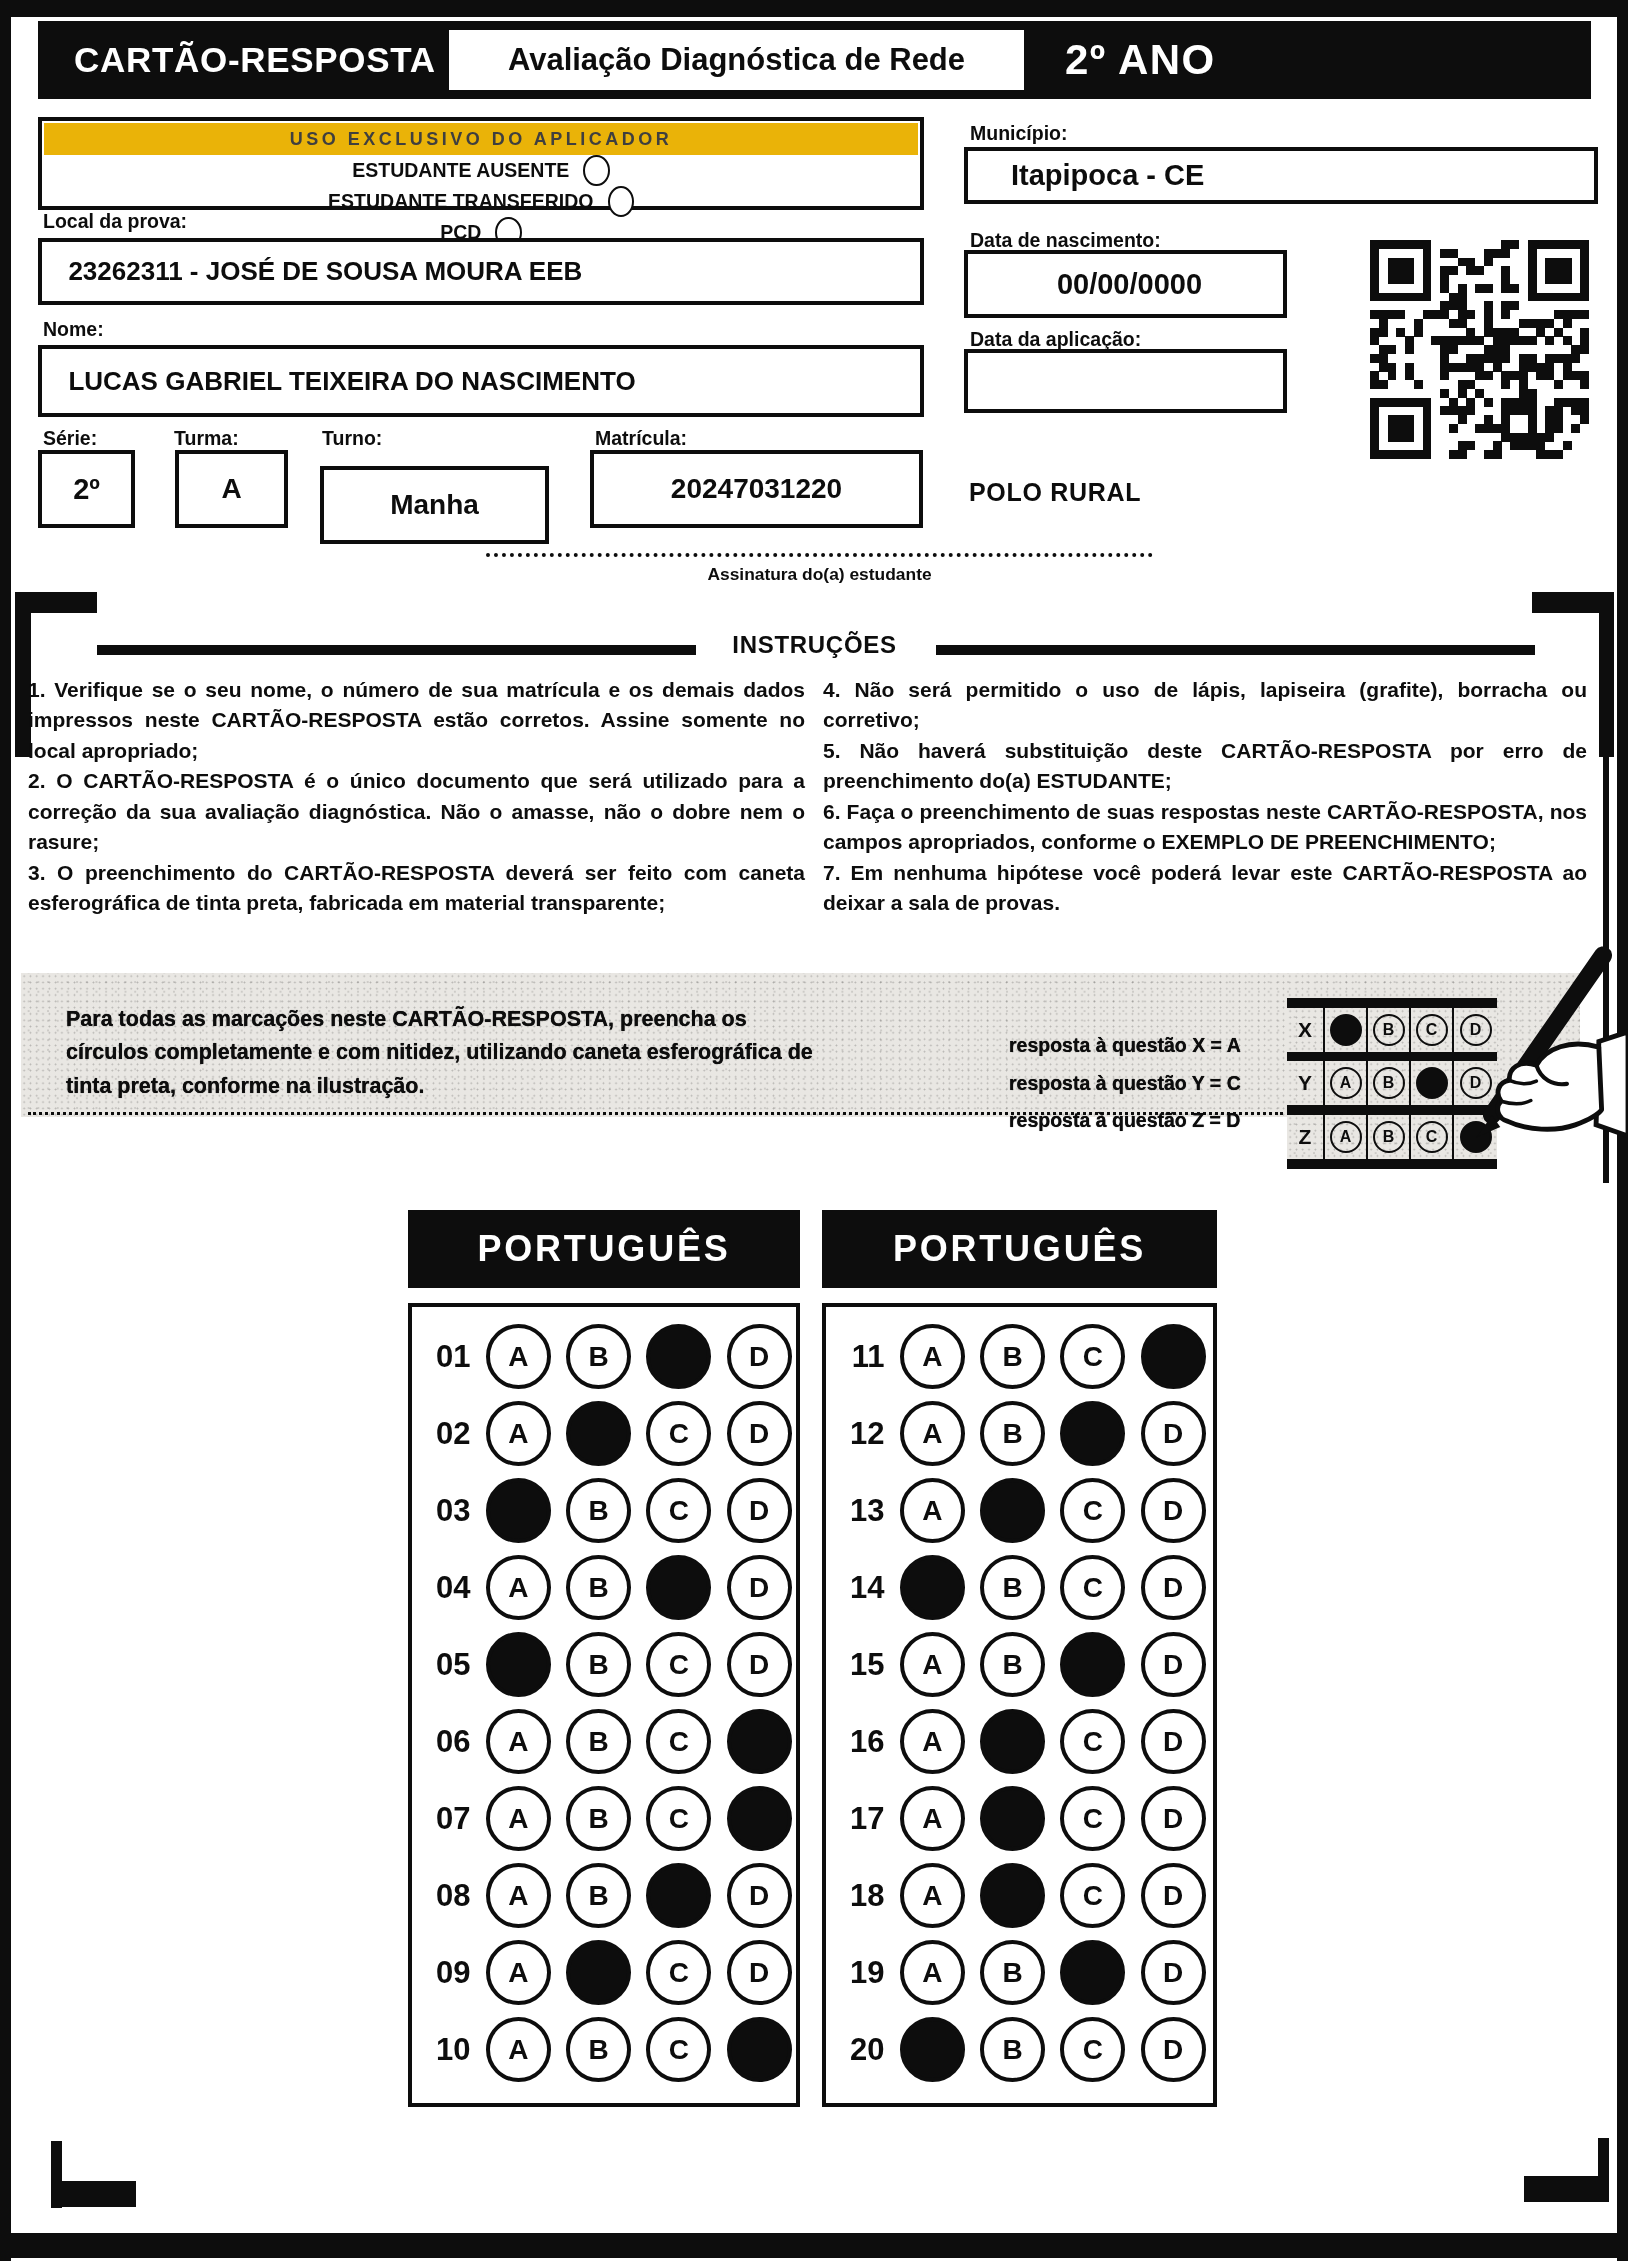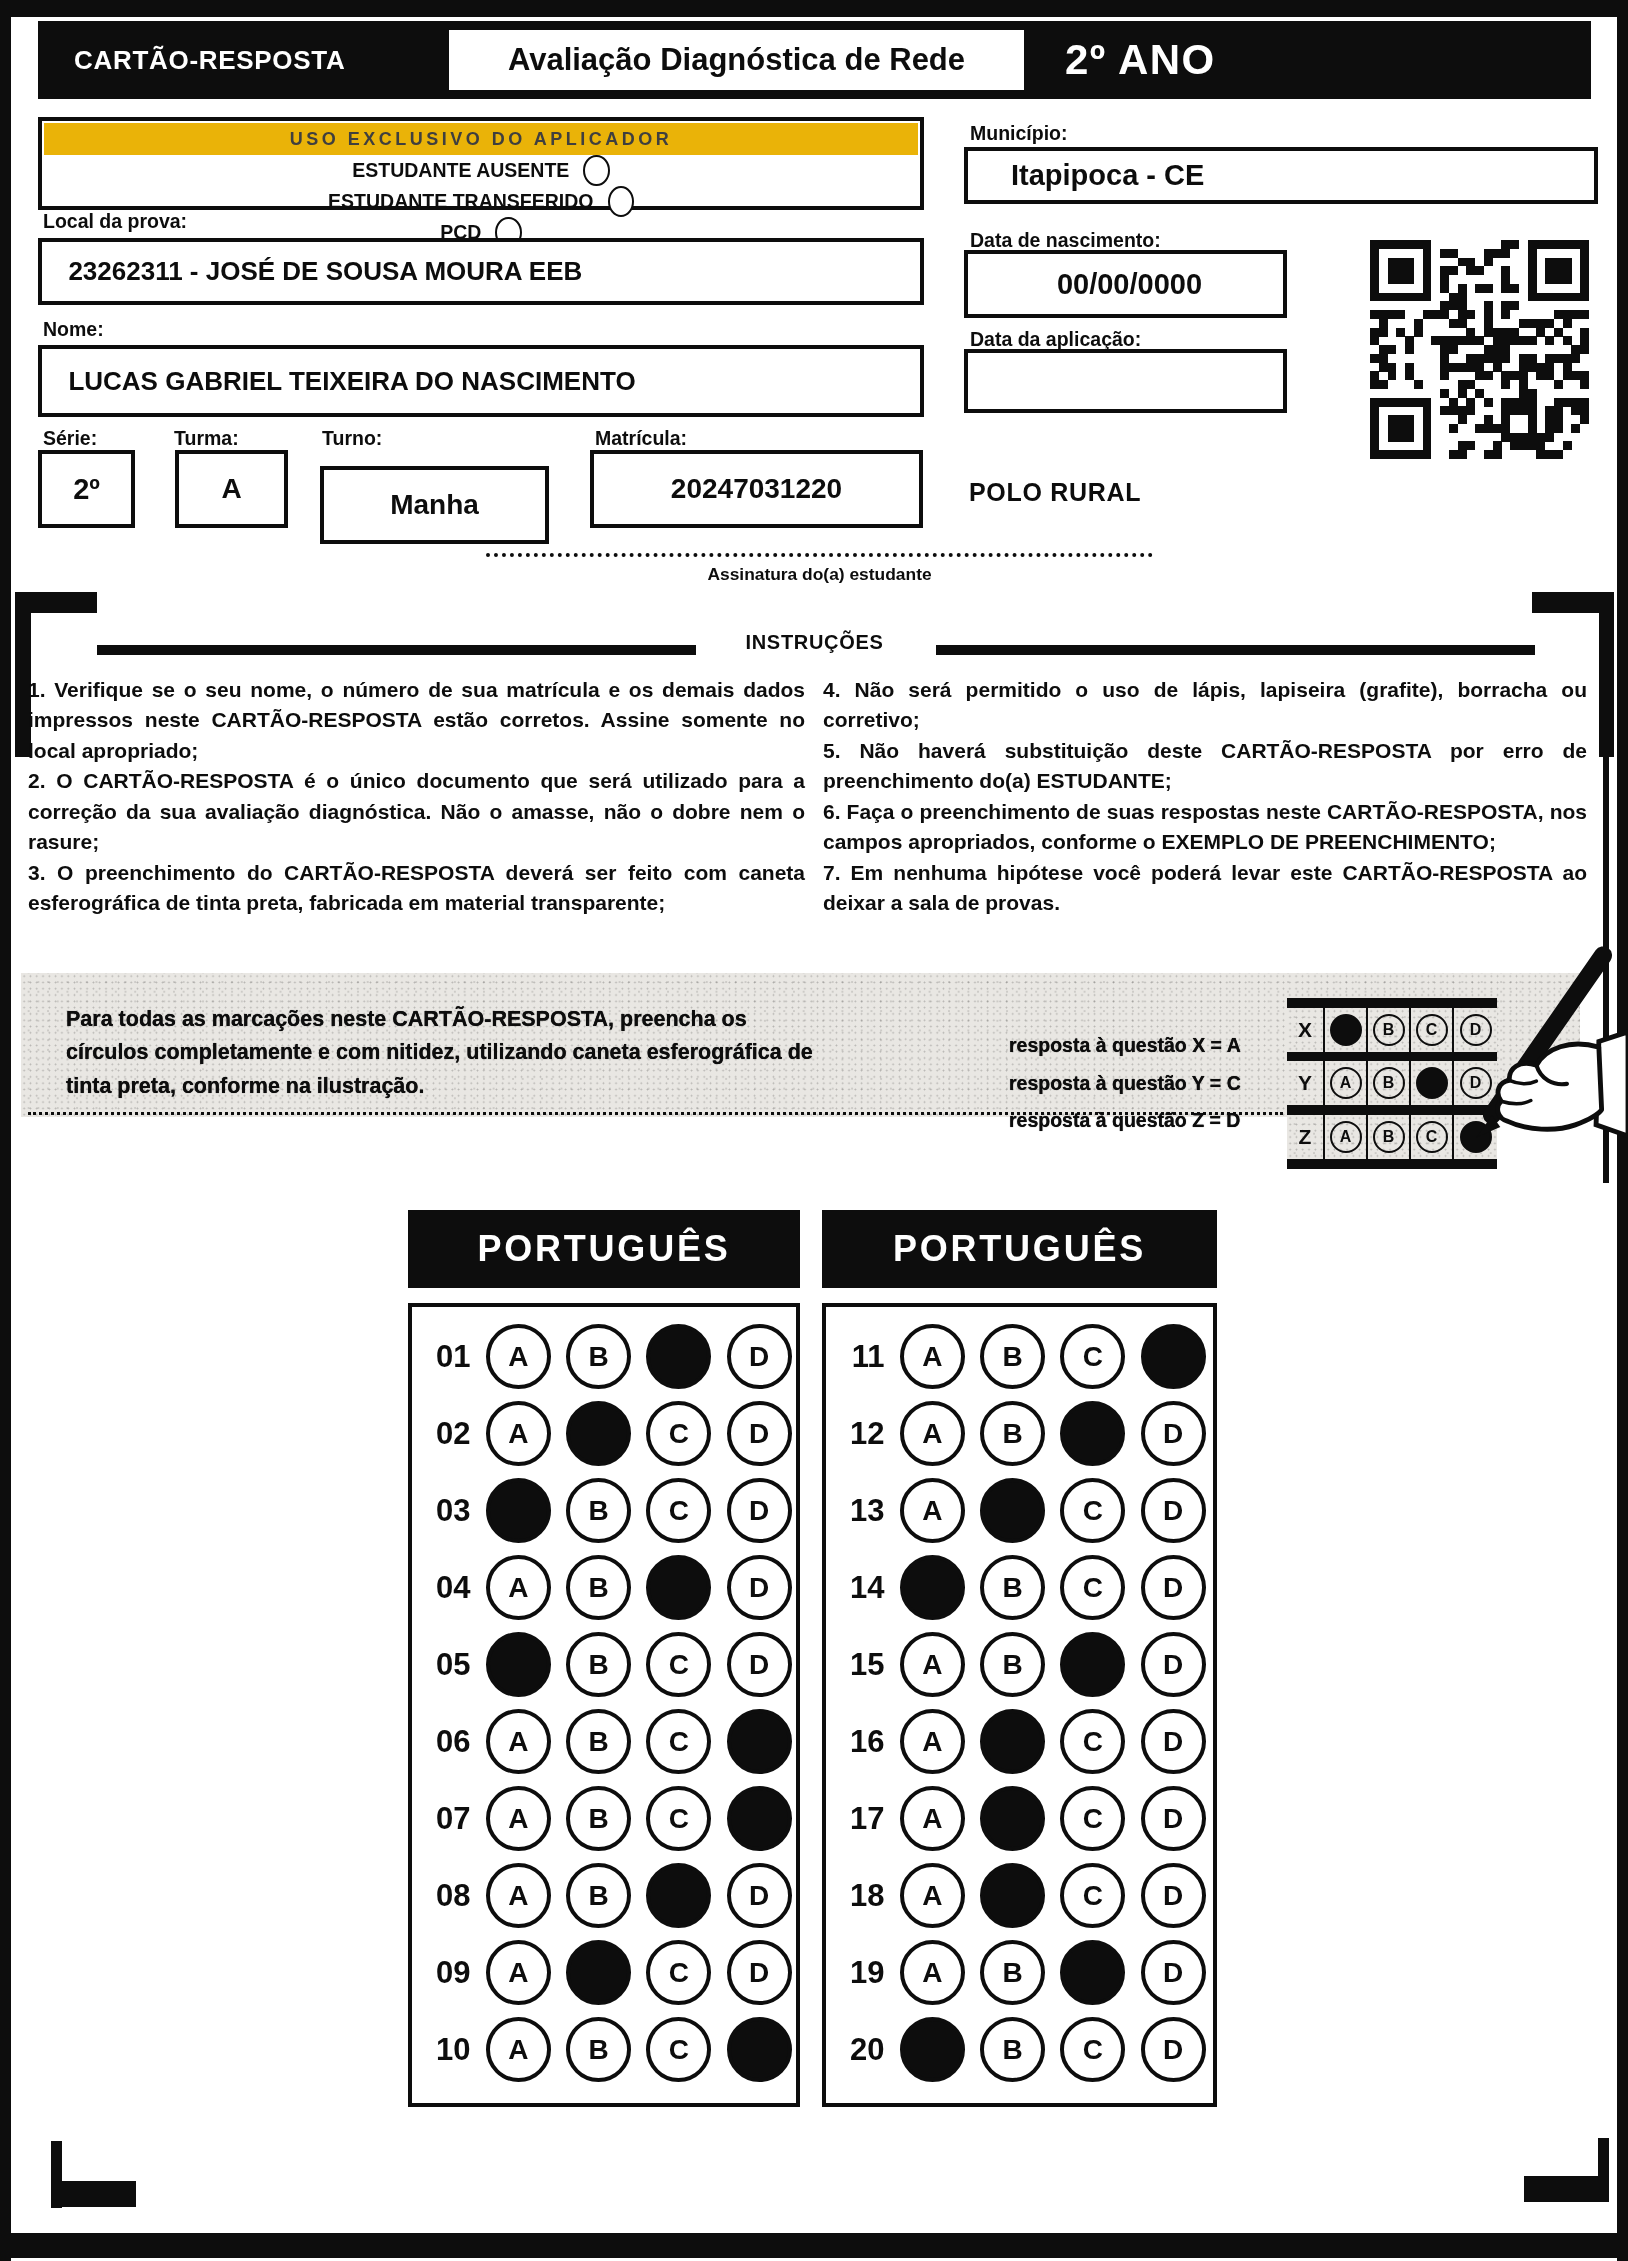--- a/index.html
+++ b/index.html
@@ -8,21 +8,21 @@
   .abs{position:absolute;}
   .blk{background:#0d0d0d;}
   .bx{border:4.2px solid #0d0d0d;background:#fff;box-sizing:border-box;}
   .lbl{font-weight:700;font-size:19.5px;}
   .val{font-weight:700;font-size:26px;}
   .center{display:flex;align-items:center;justify-content:center;}
   .vcenter{display:flex;align-items:center;}
   
   #header-bar{left:38px;top:21px;width:1553px;height:78px;}
   #header-title{position:absolute;left:36px;top:0;height:78px;display:flex;align-items:center;
-    color:#fff;font-size:26px;font-weight:700;letter-spacing:0.7px;}
+    color:#fff;font-size:35px;font-weight:700;letter-spacing:0.7px;}
   #header-subbox{position:absolute;left:411px;top:9px;width:575px;height:60px;background:#fff;
     display:flex;align-items:center;justify-content:center;font-size:31px;font-weight:700;}
   #header-grade{position:absolute;left:1027px;top:0;height:78px;display:flex;align-items:center;
     color:#fff;font-size:42px;font-weight:700;letter-spacing:1.4px;}
   
   #applicator-box{left:38px;top:117px;width:886px;height:93px;}
   #applicator-bar{position:absolute;left:2.1px;top:2.1px;right:2.1px;height:32px;background:#eab308;
     display:flex;align-items:center;justify-content:center;color:#3f3f3f;font-weight:700;
     font-size:18px;letter-spacing:3.5px;}
   #applicator-row{position:absolute;left:0;right:0;top:34px;bottom:0;display:flex;align-items:center;
@@ -34,21 +34,21 @@
   .speckle{background-color:#e9e7e3;
     background-image:radial-gradient(rgba(0,0,0,.22) 0.8px, transparent 1px),
                      radial-gradient(rgba(0,0,0,.12) 0.7px, transparent 0.8px);
     background-size:6.3px 6.3px,9.7px 9.7px;background-position:0 0,2.8px 4.2px;}
   
   #sig-line{left:486px;top:553px;width:667px;border-top:4.2px dotted #0d0d0d;}
   #sig-label{left:486px;top:564px;width:667px;text-align:center;font-weight:700;font-size:17.4px;}
   
   .mark{background:#0d0d0d;position:absolute;}
   
-  #instr-title{left:707px;top:631px;width:215px;text-align:center;font-weight:700;font-size:20px;letter-spacing:0.7px;}
+  #instr-title{left:707px;top:631px;width:215px;text-align:center;font-weight:700;font-size:24px;letter-spacing:0.7px;}
   #instr-line-left{left:97px;top:645px;width:599px;height:9.7px;}
   #instr-line-right{left:936px;top:645px;width:599px;height:9.7px;}
   .instr-col{position:absolute;top:675px;font-size:21px;line-height:1.45;font-weight:700;text-align:justify;}
   #instr-left{left:28px;width:777px;}
   #instr-right{left:823px;width:764px;}
   .instr-col p{margin:0;}
   
   #ex-band{left:21px;top:973px;width:1559px;height:144px;}
   #ex-dotted{left:28px;top:1112px;width:1255px;border-top:3.5px dotted #0d0d0d;}
   #ex-text{left:66px;top:1003px;width:764px;font-size:21.5px;line-height:1.55;font-weight:700;

